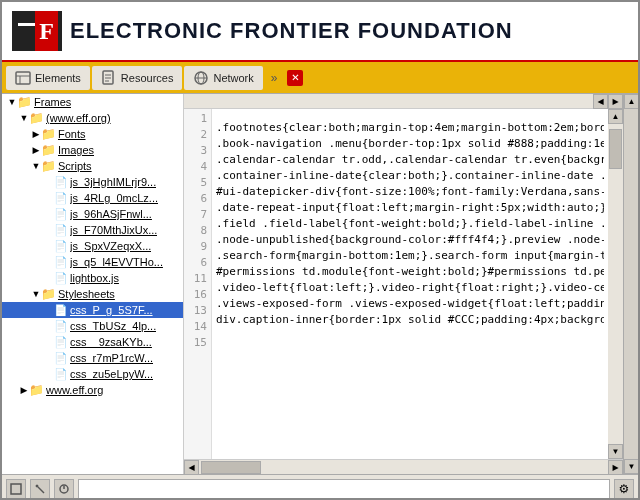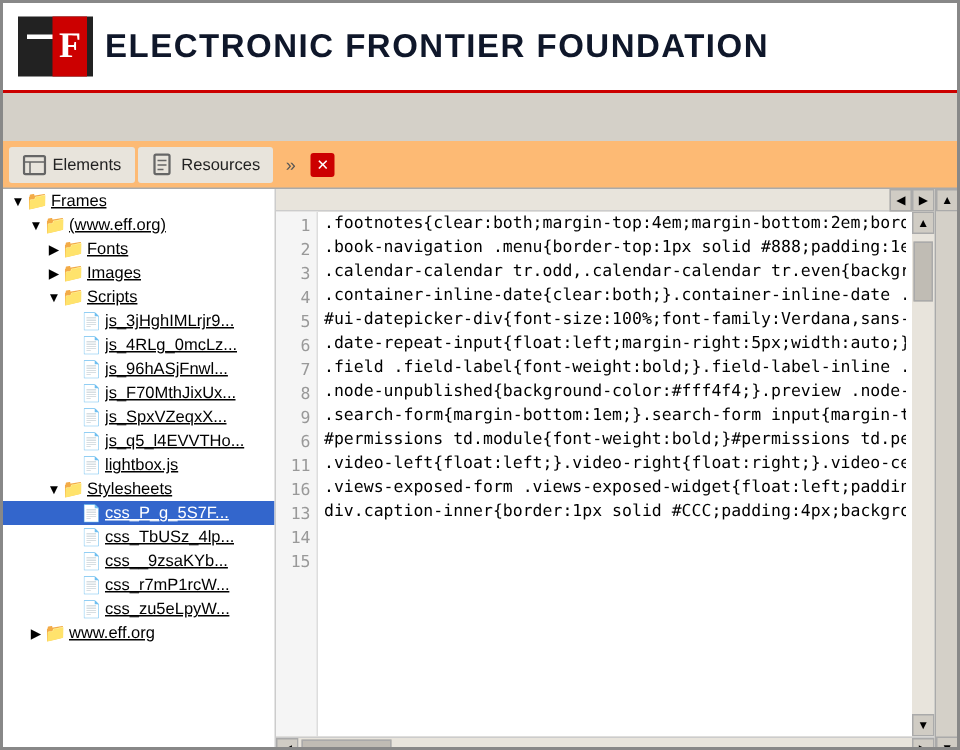--- a/index.html
+++ b/index.html
@@ -62,28 +62,27 @@
     .logo-text {
       font-size: 22px;
       font-weight: bold;
       color: #0f172a;
       letter-spacing: 1px;
       font-family: Arial, sans-serif;
     }
 
     
     .toolbar {
-      background: #fdba74;
+      background: #eab308;
       height: 32px;
       display: flex;
       align-items: center;
       padding: 0 4px;
       border-bottom: 1px solid #aaa;
       gap: 2px;
-      margin-top: 32px;
     }
     .toolbar-btn {
       display: flex;
       align-items: center;
       gap: 4px;
       padding: 3px 8px;
       background: #e8e4dc;
       border: 1px solid transparent;
       cursor: pointer;
       font-size: 11px;
@@ -222,21 +221,21 @@
       padding-top: 2px;
       overflow: hidden;
       flex-shrink: 0;
     }
     .code-lines {
       flex: 1;
       overflow: hidden;
       font-family: monospace;
       font-size: 11px;
       line-height: 16px;
-      padding: 0 4px;
+      padding: 11px 4px;
       color: #000;
       white-space: nowrap;
     }
     .code-line { display: block; overflow: hidden; }
 
     
     .v-scrollbar {
       width: 15px;
       background: #e8e4dc;
       display: flex;
@@ -407,20 +406,30 @@
       <svg width="16" height="16" viewBox="0 0 16 16">
           <rect x="2" y="1" width="10" height="13" rx="1" fill="none" stroke="#666" stroke-width="1.5"></rect>
           <line x1="4" y1="5" x2="10" y2="5" stroke="#666" stroke-width="1"></line>
           <line x1="4" y1="8" x2="10" y2="8" stroke="#666" stroke-width="1"></line>
           <line x1="4" y1="11" x2="8" y2="11" stroke="#666" stroke-width="1"></line>
         </svg>
     </span>
     <span>Resources</span>
   </div>
 
+  <div class="toolbar-btn">
+    <span class="tb-icon">
+      <svg width="16" height="16" viewBox="0 0 16 16">
+          <circle cx="8" cy="8" r="6" fill="none" stroke="#666" stroke-width="1.5"></circle>
+          <ellipse cx="8" cy="8" rx="3" ry="6" fill="none" stroke="#666" stroke-width="1"></ellipse>
+          <line x1="2" y1="8" x2="14" y2="8" stroke="#666" stroke-width="1"></line>
+        </svg>
+    </span>
+    <span>Network</span>
+  </div>
 
 
 
   <div class="tb-overflow">»</div>
   <div class="tb-close">✕</div>
 </div>
 
 <div class="main">
 
   <div class="sidebar">

